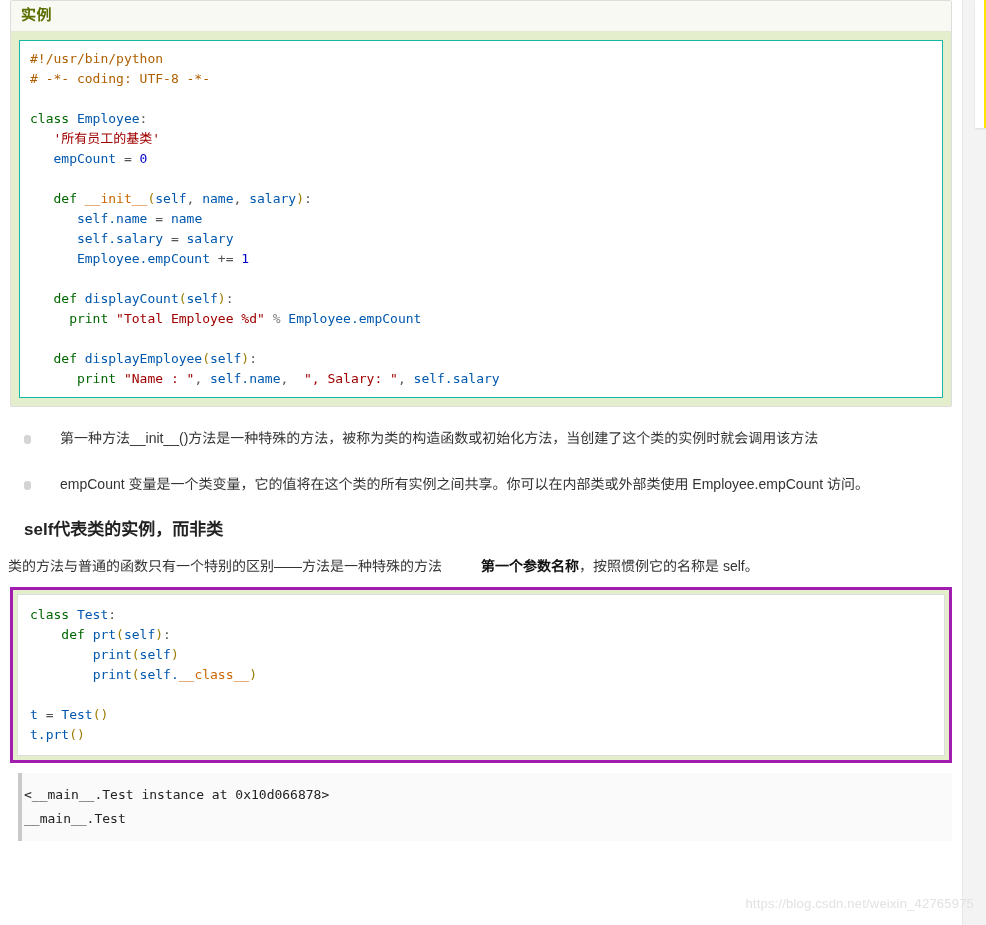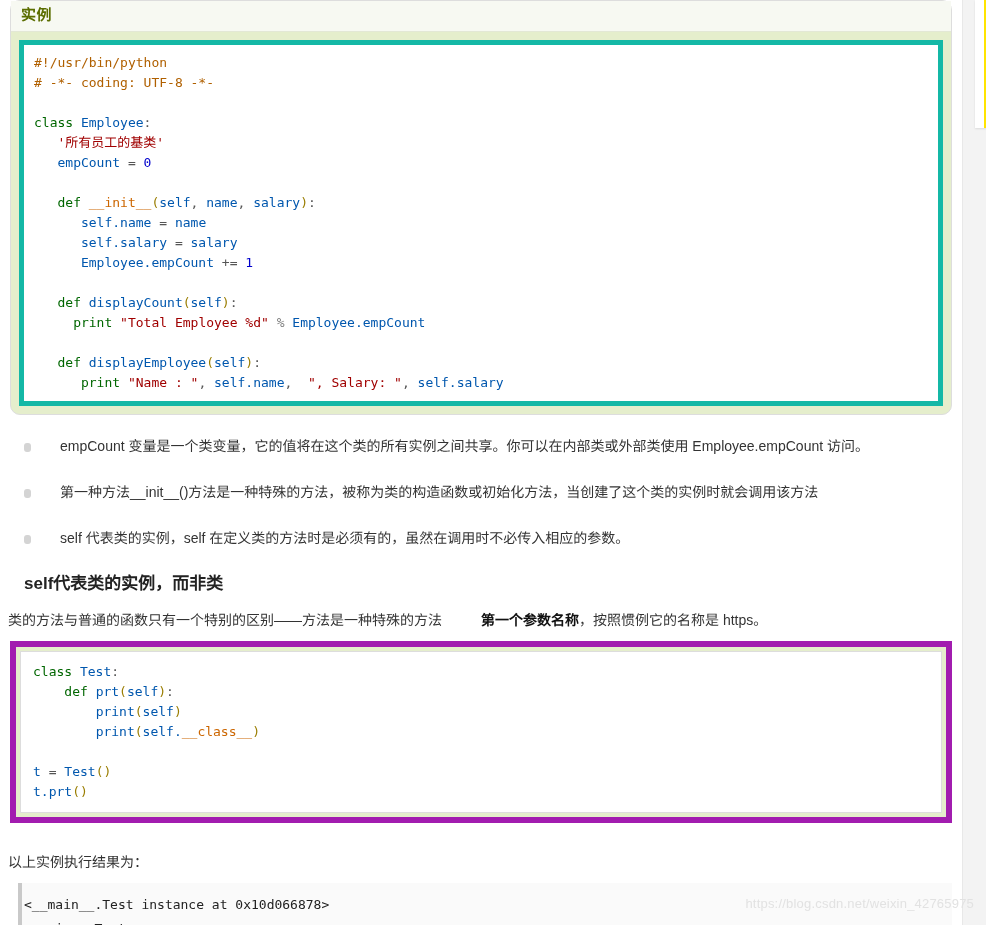--- a/index.html
+++ b/index.html
@@ -47,38 +47,38 @@
     left: 0;
     width: 962px;
     padding: 0;
     box-sizing: border-box;
   }
 
   
   .example-box {
     background: #e5eecc;
     border: 1px solid #dddddd;
-    border-radius: 10px;
+    border-radius: 2px;
     margin: 0 10px 0 10px;
     padding: 0 0 8px 0;
   }
   .example-title {
     font-size: 15px;
     font-weight: bold;
     color: #5b6e00;
     padding: 4px 0 6px 10px;
     margin: 0;
     background: #f7f9f2;
     border-bottom: 1px solid #e3e8d5;
     line-height: 20px;
     letter-spacing: .5px;
   }
   .example-code {
     background: #ffffff;
-    border: 5px solid #14b8a6;
+    border: 1px solid #14b8a6;
     margin: 8px 8px 0 8px;
     padding: 8px 10px 8px 10px;
   }
 
   
   pre.code {
     margin: 0;
     font-family: "DejaVu Sans Mono", "Liberation Mono", monospace;
     font-size: 13px;
     line-height: 20px;
@@ -94,21 +94,21 @@
   .cm  { color: #b06000; }            
   .st  { color: #a00000; }            
   .num { color: #0000cc; }            
   .op  { color: #808080; }            
   .pn  { color: #9a7d00; }            
   .ar  { color: #555555; }            
 
   
   .plain-code-wrap {
     background: #e5eecc;
-    border: 6px solid #a21caf;
+    border: 3px solid #a21caf;
     margin: 8px 10px 0 10px;
     padding: 4px;
   }
   .plain-code {
     background: #ffffff;
     border: 1px solid #dddddd;
     padding: 10px 12px;
   }
 
   
@@ -204,44 +204,42 @@
 
    <span class="k">def </span><span class="fn2">displayCount</span><span class="pn">(</span><span class="nm">self</span><span class="pn">)</span><span class="ar">:</span>
      <span class="k">print </span><span class="st">"Total Employee %d"</span><span class="op"> % </span><span class="nm">Employee.empCount</span>
 
    <span class="k">def </span><span class="fn2">displayEmployee</span><span class="pn">(</span><span class="nm">self</span><span class="pn">)</span><span class="ar">:</span>
       <span class="k">print </span><span class="st">"Name : "</span><span class="ar">, </span><span class="nm">self.name</span><span class="ar">,  </span><span class="st">", Salary: "</span><span class="ar">, </span><span class="nm">self.salary</span></pre>
     </div>
   </div>
 
   <ul class="bullets" id="bullet-list">
+      <li>第一种方法__init__()方法是一种特殊的方法，被称为类的构造函数或初始化方法，当创建了这个类的实例时就会调用该方法</li>
       <li>empCount 变量是一个类变量，它的值将在这个类的所有实例之间共享。你可以在内部类或外部类使用 Employee.empCount 访问。</li>
-      <li>第一种方法__init__()方法是一种特殊的方法，被称为类的构造函数或初始化方法，当创建了这个类的实例时就会调用该方法</li>
-      <li>self 代表类的实例，self 在定义类的方法时是必须有的，虽然在调用时不必传入相应的参数。</li>
     </ul>
 
   <h2 class="section-heading">self代表类的实例，而非类</h2>
 
   <p class="para">
-    <span>类的方法与普通的函数只有一个特别的区别——方法是一种特殊的方法</span><b>第一个参数名称</b><span>，按照惯例它的名称是 https。</span>
+    <span>类的方法与普通的函数只有一个特别的区别——方法是一种特殊的方法</span><b>第一个参数名称</b><span>，按照惯例它的名称是 self。</span>
   </p>
 
   <div class="plain-code-wrap">
     <div class="plain-code">
       <pre class="code" id="test-code"><span class="k">class </span><span class="cls">Test</span><span class="ar">:</span>
     <span class="k">def </span><span class="fn2">prt</span><span class="pn">(</span><span class="nm">self</span><span class="pn">)</span><span class="ar">:</span>
         <span class="fn2">print</span><span class="pn">(</span><span class="nm">self</span><span class="pn">)</span>
         <span class="fn2">print</span><span class="pn">(</span><span class="nm">self.</span><span class="fn">__class__</span><span class="pn">)</span>
 
 <span class="nm">t</span><span class="ar"> = </span><span class="nm">Test</span><span class="pn">()</span>
 <span class="nm">t.prt</span><span class="pn">()</span></pre>
     </div>
   </div>
 
-  <p class="para" style="margin-top:28px;">以上实例执行结果为：</p>
 
   <div class="output-wrap">
     <pre class="output">&lt;__main__.Test instance at 0x10d066878&gt;
 __main__.Test</pre>
   </div>
 
 </div>
 
 <div id="right-rail">
   <div id="right-rail-card"></div>

